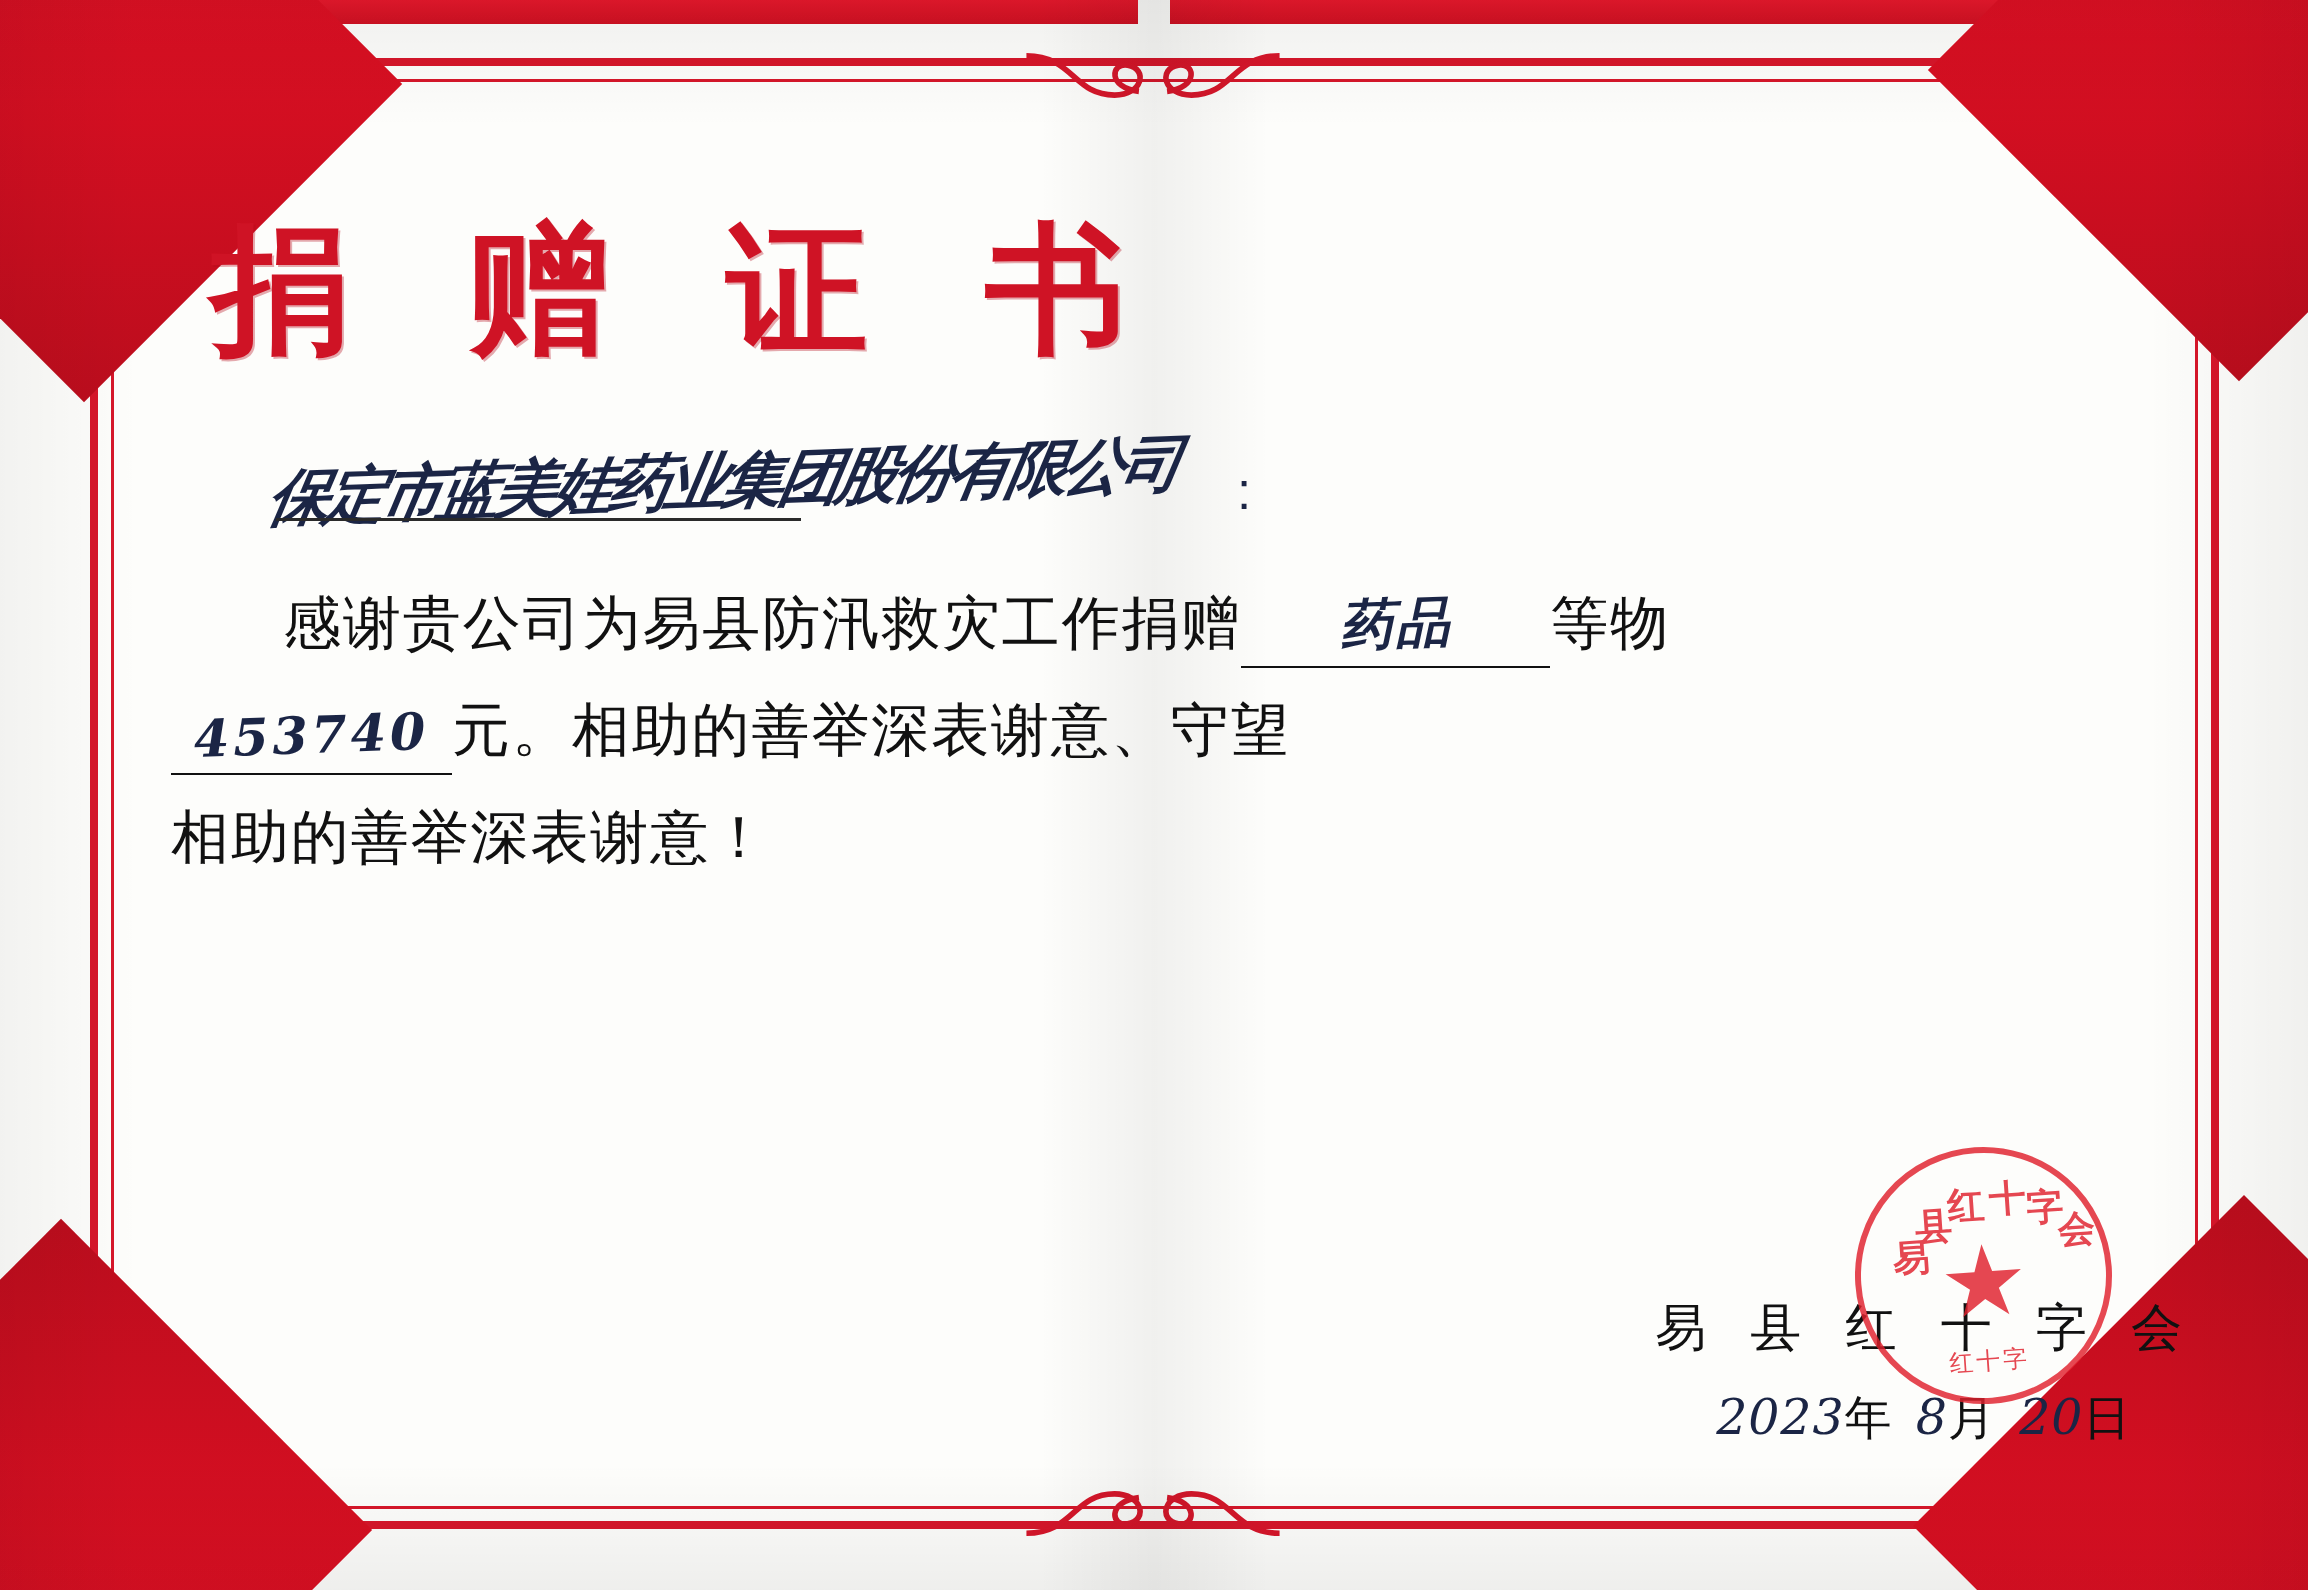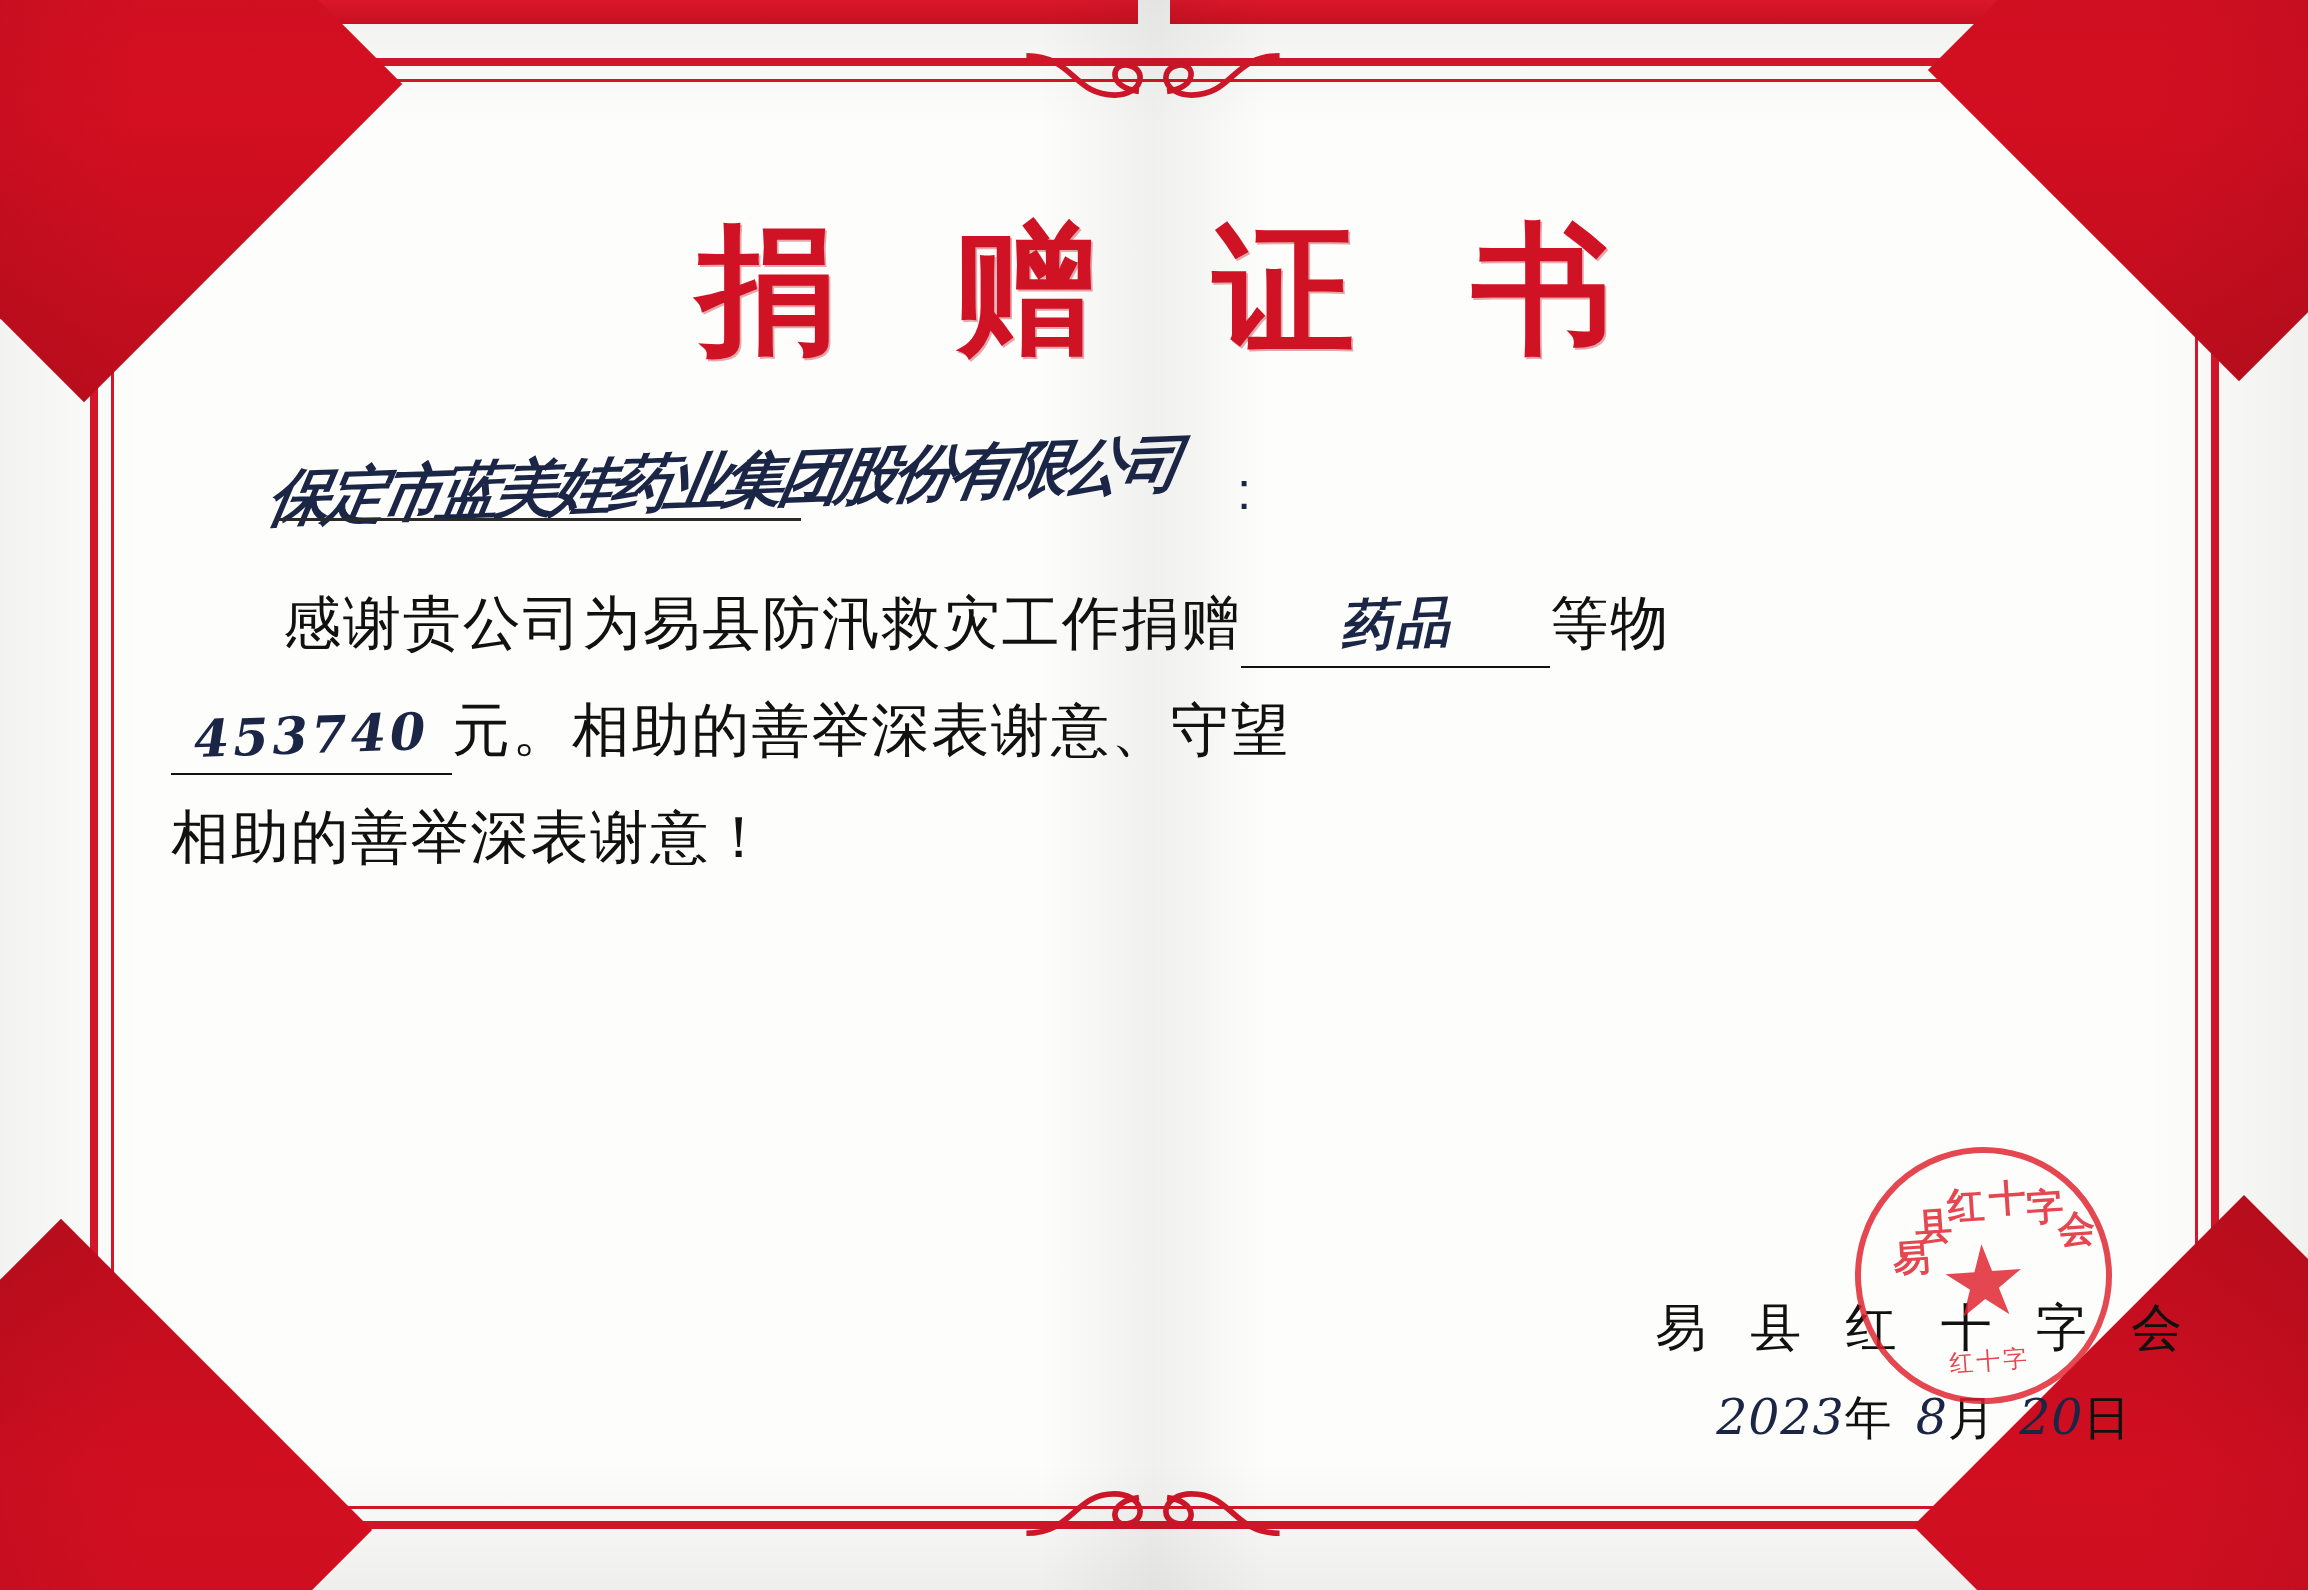--- a/index.html
+++ b/index.html
@@ -119,21 +119,21 @@
   .edge-bottom{ bottom: 39px; left: 1017px; width: 272px; height: 75px; transform: scaleY(-1); }
 
   
   .content {
     position: absolute;
     top: 141px; left: 169px; right: 169px; bottom: 141px;
     z-index: 7;
   }
 
   .cert-title {
-    text-align: center;
+    text-align: left;
     margin-top: 75px;
     font-family: "Liberation Serif", "DejaVu Serif", serif;
     font-weight: bold;
     font-size: 141px;
     letter-spacing: 41px;
     text-indent: 41px;
     color: #cf1325;
     line-height: 1.05;
     text-shadow: 1.9px 1.9px 0 rgba(180,12,28,0.35);
   }

